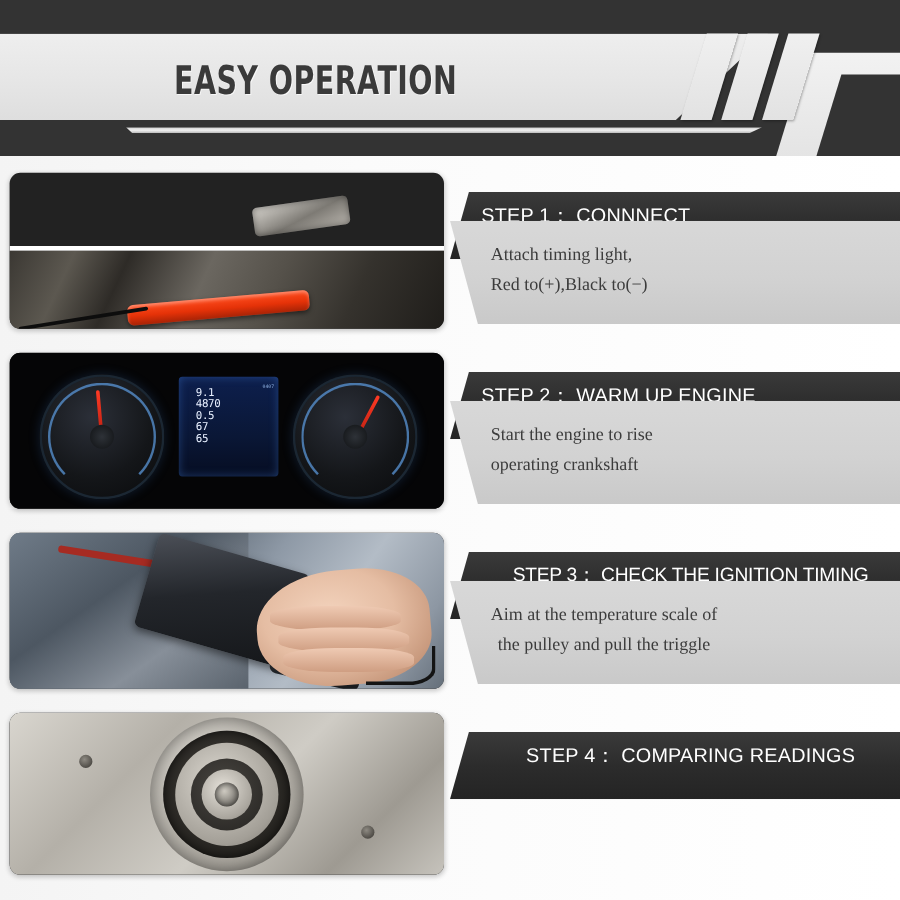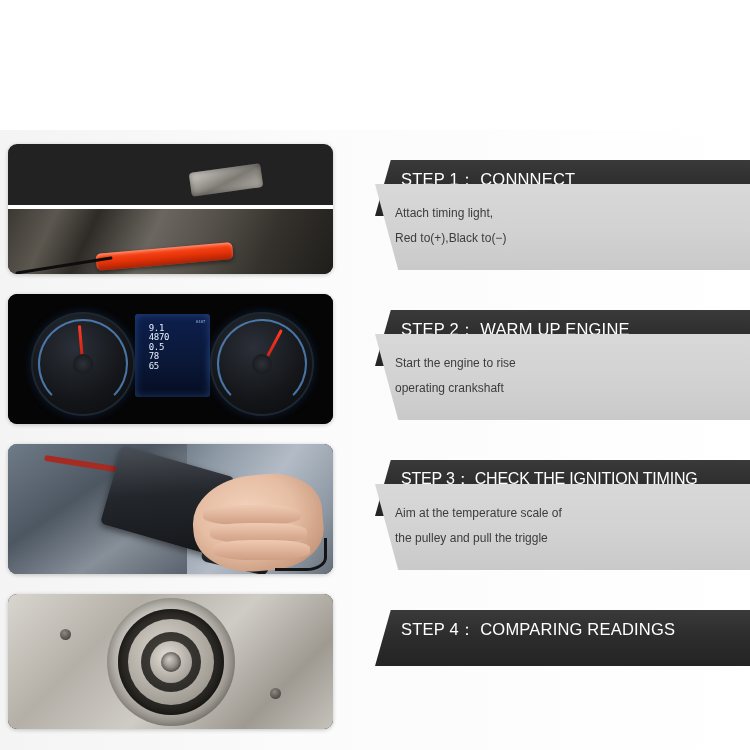--- a/index.html
+++ b/index.html
@@ -94,28 +94,28 @@
   }
 
   .row {
     position: absolute;
     left: 0;
     width: 750px;
     height: 150px;
   }
   .row.r0 { top: 2px; }
   .row.r1 { top: 152px; }
-  .row.r2 { top: 302px; }
-  .row.r3 { top: 452px; height: 160px; }
+  .row.r2 { top: 302px; text-align: center; }
+  .row.r3 { top: 452px; height: 160px; text-align: center; }
 
   
   .photo {
     position: absolute;
     left: 8px; top: 12px;
-    width: 325px; height: 130px;
+    width: 362px; height: 130px;
     border-radius: 9px;
     overflow: hidden;
     box-shadow: 0 1px 4px rgba(0,0,0,0.22);
     background: #222;
   }
   .row.r3 .photo { height: 135px; }
 
   
   .ph1-top {
     position: absolute; left:0; top:0; width:100%; height:48%;
@@ -291,34 +291,44 @@
     position: absolute;
     left: 0; top: 52px;
     width: 375px; height: 86px;
     background: linear-gradient(180deg,#d8d8d8 0%, #d2d2d2 55%, #c9c9c9 100%);
     -webkit-clip-path: polygon(0 0, 100% 0, 100% 100%, 6.2% 100%);
     clip-path: polygon(0 0, 100% 0, 100% 100%, 6.2% 100%);
     box-shadow: 0 1px 3px rgba(0,0,0,0.16);
   }
   .step-body .desc {
     position: absolute;
-    left: 20px; top: 17px;
+    left: 34px; top: 17px;
     color: #3c3c3c;
-    font-size: 12px;
+    font-size: 15px;
     line-height: 25px;
     white-space: pre-line;
-    font-family: Liberation Sans, sans-serif;
+    font-family: Liberation Serif, serif;
   }
   .row.r3 .step-body { height: 90px; }
 </style>
 </head>
 <body>
 
 <div class="page">
 
+  <div class="header">
+    <div class="hdr-bar"></div>
+    <div class="hdr-wedge"></div>
+    <div class="hdr-wedge-dark"></div>
+    <div class="slash s1"></div>
+    <div class="slash s2"></div>
+    <div class="slash s3"></div>
+    <div class="hdr-rule"></div>
+    <div class="hdr-title">EASY OPERATION</div>
+  </div>
 
   <div class="content">
 
     <div class="row r0">
       <div class="photo">
         <div class="ph1-top">
           <div class="ph1-clamp"></div>
         </div>
         <div class="ph1-div"></div>
         <div class="ph1-bot">
@@ -344,21 +354,21 @@
           <div class="gauge g-left">
             <div class="ring"></div>
             <div class="needle"></div>
             <div class="hub"></div>
           </div>
           <div class="lcd">
             <div class="lcd-hdr">0407</div>
             <div class="lv">9.1</div>
             <div class="lv">4870</div>
             <div class="lv">0.5</div>
-            <div class="lv">78</div>
+            <div class="lv">67</div>
             <div class="lv">65</div>
           </div>
           <div class="gauge g-right">
             <div class="ring"></div>
             <div class="needle"></div>
             <div class="hub"></div>
           </div>
         </div>
       </div>
       <div class="step">

